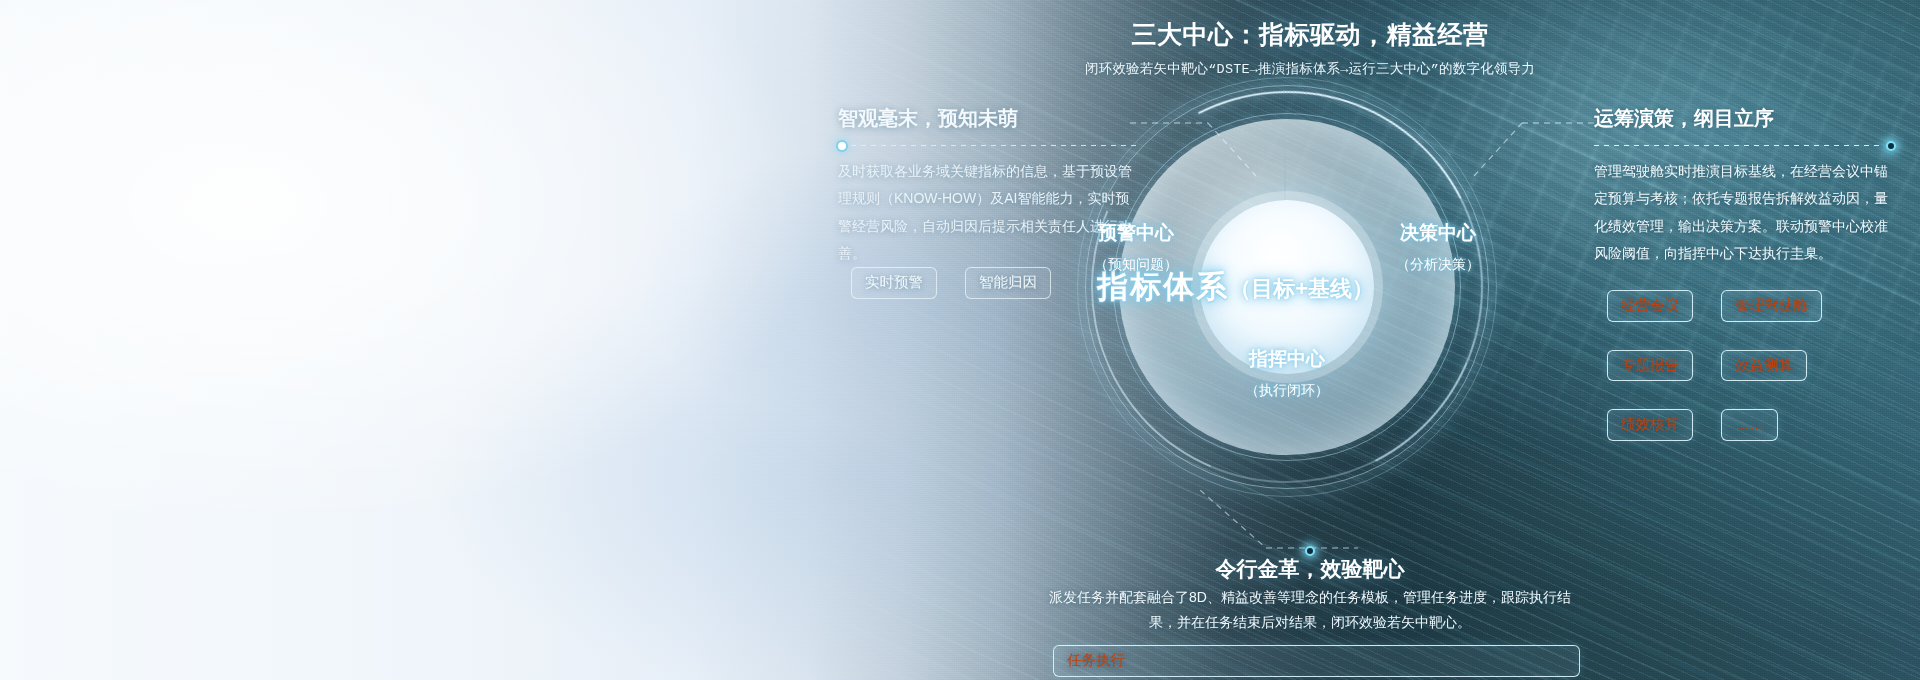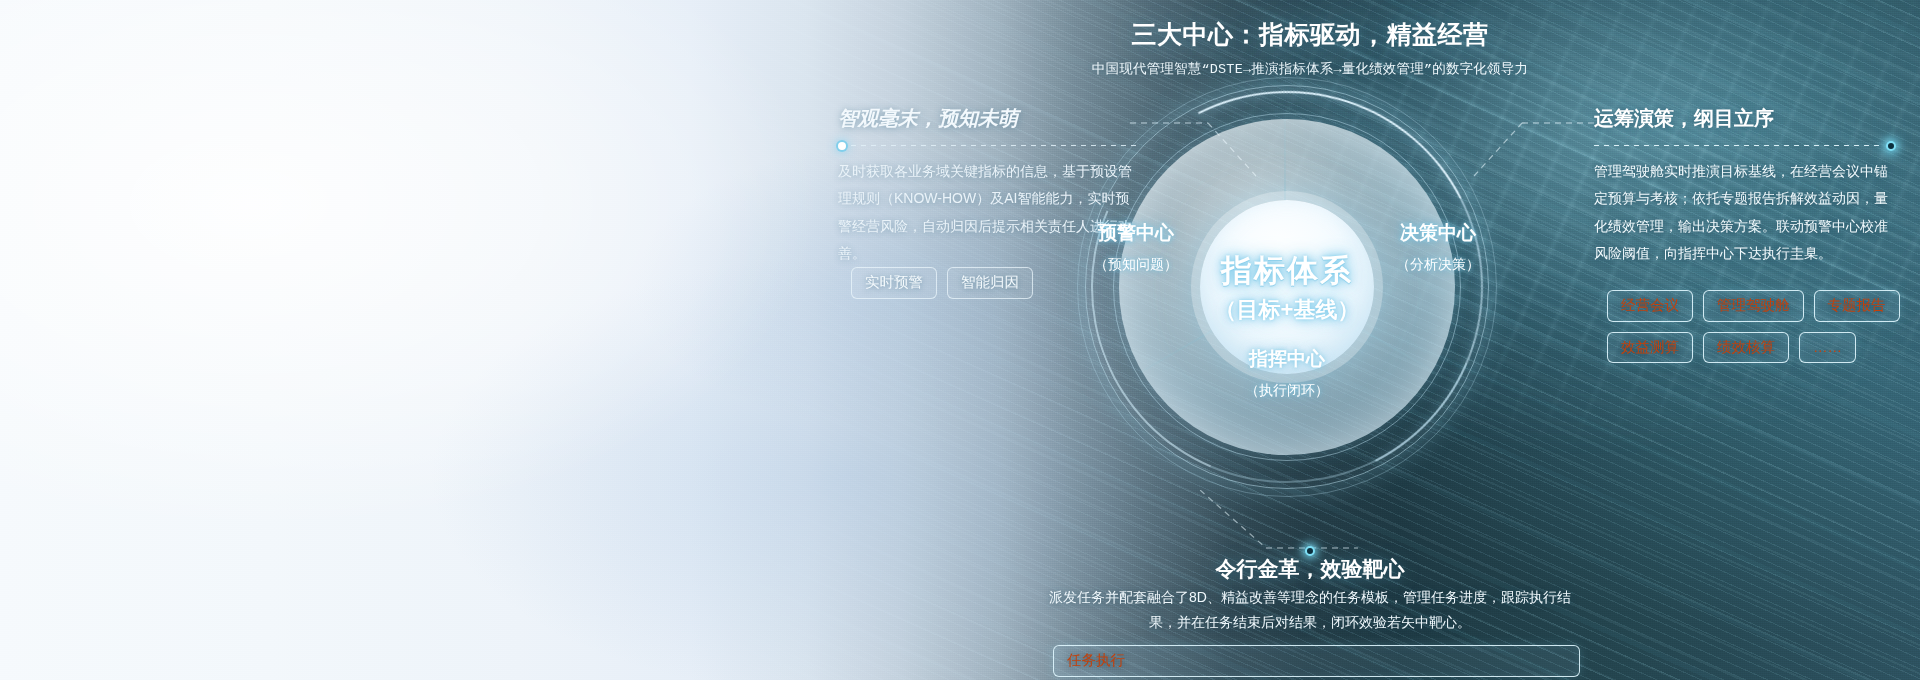--- a/index.html
+++ b/index.html
@@ -133,21 +133,21 @@
   .spoke.s2 { transform:translate(-1px,0) rotate(60deg);  }
   .spoke.s3 { transform:translate(-1px,0) rotate(-60deg); }
 
   .core {
     position:absolute; left:50%; top:50%;
     width:174px; height:174px; margin:-87px 0 0 -87px;
     border-radius:50%;
     background:
       radial-gradient(circle at 45% 32%, #ffffff 0%, #f4fbff 42%, #e2f2fb 72%, #d2eaf8 100%);
     box-shadow:0 0 0 9px rgba(255,255,255,0.28), 0 0 36px 8px rgba(150,215,245,0.45), inset 0 -10px 26px rgba(175,215,238,0.45);
-    display:flex; flex-direction:column; align-items:center; justify-content:center;
+    display:flex; flex-direction:row; align-items:center; justify-content:flex-end;
     z-index:4;
   }
   .core-line1 {
     font-size:31px; font-weight:700; letter-spacing:2px;
     color:#ffffff;
     text-shadow:0 0 3px #8fd4ef, 0 0 9px #7ec9ea, 0 0 18px rgba(110,195,230,.9), 0 1px 0 rgba(120,190,220,.6);
     white-space:nowrap;
   }
   .core-line2 {
     font-size:22px; font-weight:700; letter-spacing:0px; margin-top:3px;
@@ -183,21 +183,21 @@
     font-size:13.5px; font-weight:400; color:#eef7fb; letter-spacing:.2px;
     text-shadow:0 1px 7px rgba(35,80,100,.6);
   }
 
   .blk { position:absolute; }
   .blk-title { font-size:20px; font-weight:700; line-height:1.2; }
   .blk-body  { font-size:14px; line-height:1.95; font-weight:400; }
 
   
   #blk-left { left:838px; top:106px; width:300px; text-align:left; }
-  #blk-left .blk-title { color:#f3f9fd; text-shadow:0 1px 7px rgba(60,110,135,.5);font-style:italic; }
+  #blk-left .blk-title { color:#f3f9fd; text-shadow:0 1px 7px rgba(60,110,135,.5); }
   #blk-left .rule { position:relative; height:14px; margin:8px 0 6px 0; }
   #blk-left .rule .dot {
     position:absolute; left:0; top:4px; width:8px; height:8px; border-radius:50%;
     background:#ffffff; box-shadow:0 0 0 2px rgba(120,205,235,.85), 0 0 10px 2px rgba(130,210,240,.8);
   }
   #blk-left .rule .dash {
     position:absolute; left:13px; right:0; top:7px; height:1px;
     background:repeating-linear-gradient(90deg, rgba(225,240,248,.85) 0 5px, rgba(255,255,255,0) 5px 10px);
   }
   #blk-left .blk-body { color:#eaf3f9; text-shadow:0 1px 6px rgba(60,110,135,.45); }
@@ -222,21 +222,21 @@
   #blk-bottom .blk-title { color:#ffffff; font-size:21px; text-shadow:0 1px 8px rgba(30,75,95,.7), 0 0 18px rgba(150,225,250,.35); }
   #blk-bottom .blk-body { color:#f0f8fc; margin-top:4px; line-height:1.75; text-shadow:0 1px 7px rgba(25,70,90,.65); }
   #blk-bottom .dot-top {
     position:absolute; left:50%; top:-10px; margin-left:-5px;
     width:10px; height:10px; border-radius:50%;
     background:#0d2f3d; border:2.5px solid #7fe0f7;
     box-shadow:0 0 10px 3px rgba(120,220,245,.9);
   }
 
   
-  .tags { display:flex; flex-wrap:wrap; gap:10px;padding-left:13px; }
+  .tags { display:flex; flex-wrap:wrap; gap:28px;padding-left:13px; }
   .tags.center { justify-content:center; }
   .tag {
     border-radius:6px; padding:7px 13px 8px 13px;
     font-size:14.5px; line-height:1; white-space:nowrap; cursor:default;
   }
   .tag-light {
     border:1px solid rgba(236,246,252,.72); color:#f4fafd;
     text-shadow:0 1px 5px rgba(45,95,120,.5);
     background:rgba(255,255,255,.05);
   }
@@ -277,21 +277,21 @@
     <line x1="4" y1="56" x2="52" y2="3" stroke="rgba(230,245,252,0.6)" stroke-width="1.2" stroke-dasharray="6 5"></line>
     <line x1="52" y1="3" x2="128" y2="3" stroke="rgba(230,245,252,0.75)" stroke-width="1.2" stroke-dasharray="6 5"></line>
   </svg>
   <svg class="connector" id="conn-bot" width="160" height="80">
     <line x1="0" y1="0" x2="66" y2="58" stroke="rgba(230,245,252,0.55)" stroke-width="1.2" stroke-dasharray="6 5"></line>
     <line x1="66" y1="58" x2="158" y2="58" stroke="rgba(230,245,252,0.7)" stroke-width="1.2" stroke-dasharray="6 5"></line>
   </svg>
 
   <div class="head-wrap">
     <div class="head-title">三大中心：指标驱动，精益经营</div>
-    <div class="head-sub">中国现代管理智慧“DSTE→推演指标体系→量化绩效管理”的数字化领导力</div>
+    <div class="head-sub">闭环效验若矢中靶心“DSTE→推演指标体系→运行三大中心”的数字化领导力</div>
   </div>
 
   <div id="diagram">
     <div class="ring-outer"></div>
     <div class="ring-arc"></div>
     <div class="ring-arc2"></div>
     <div class="ring-inner"></div>
 
     <div class="donut">
       <div class="spoke s1"></div>

